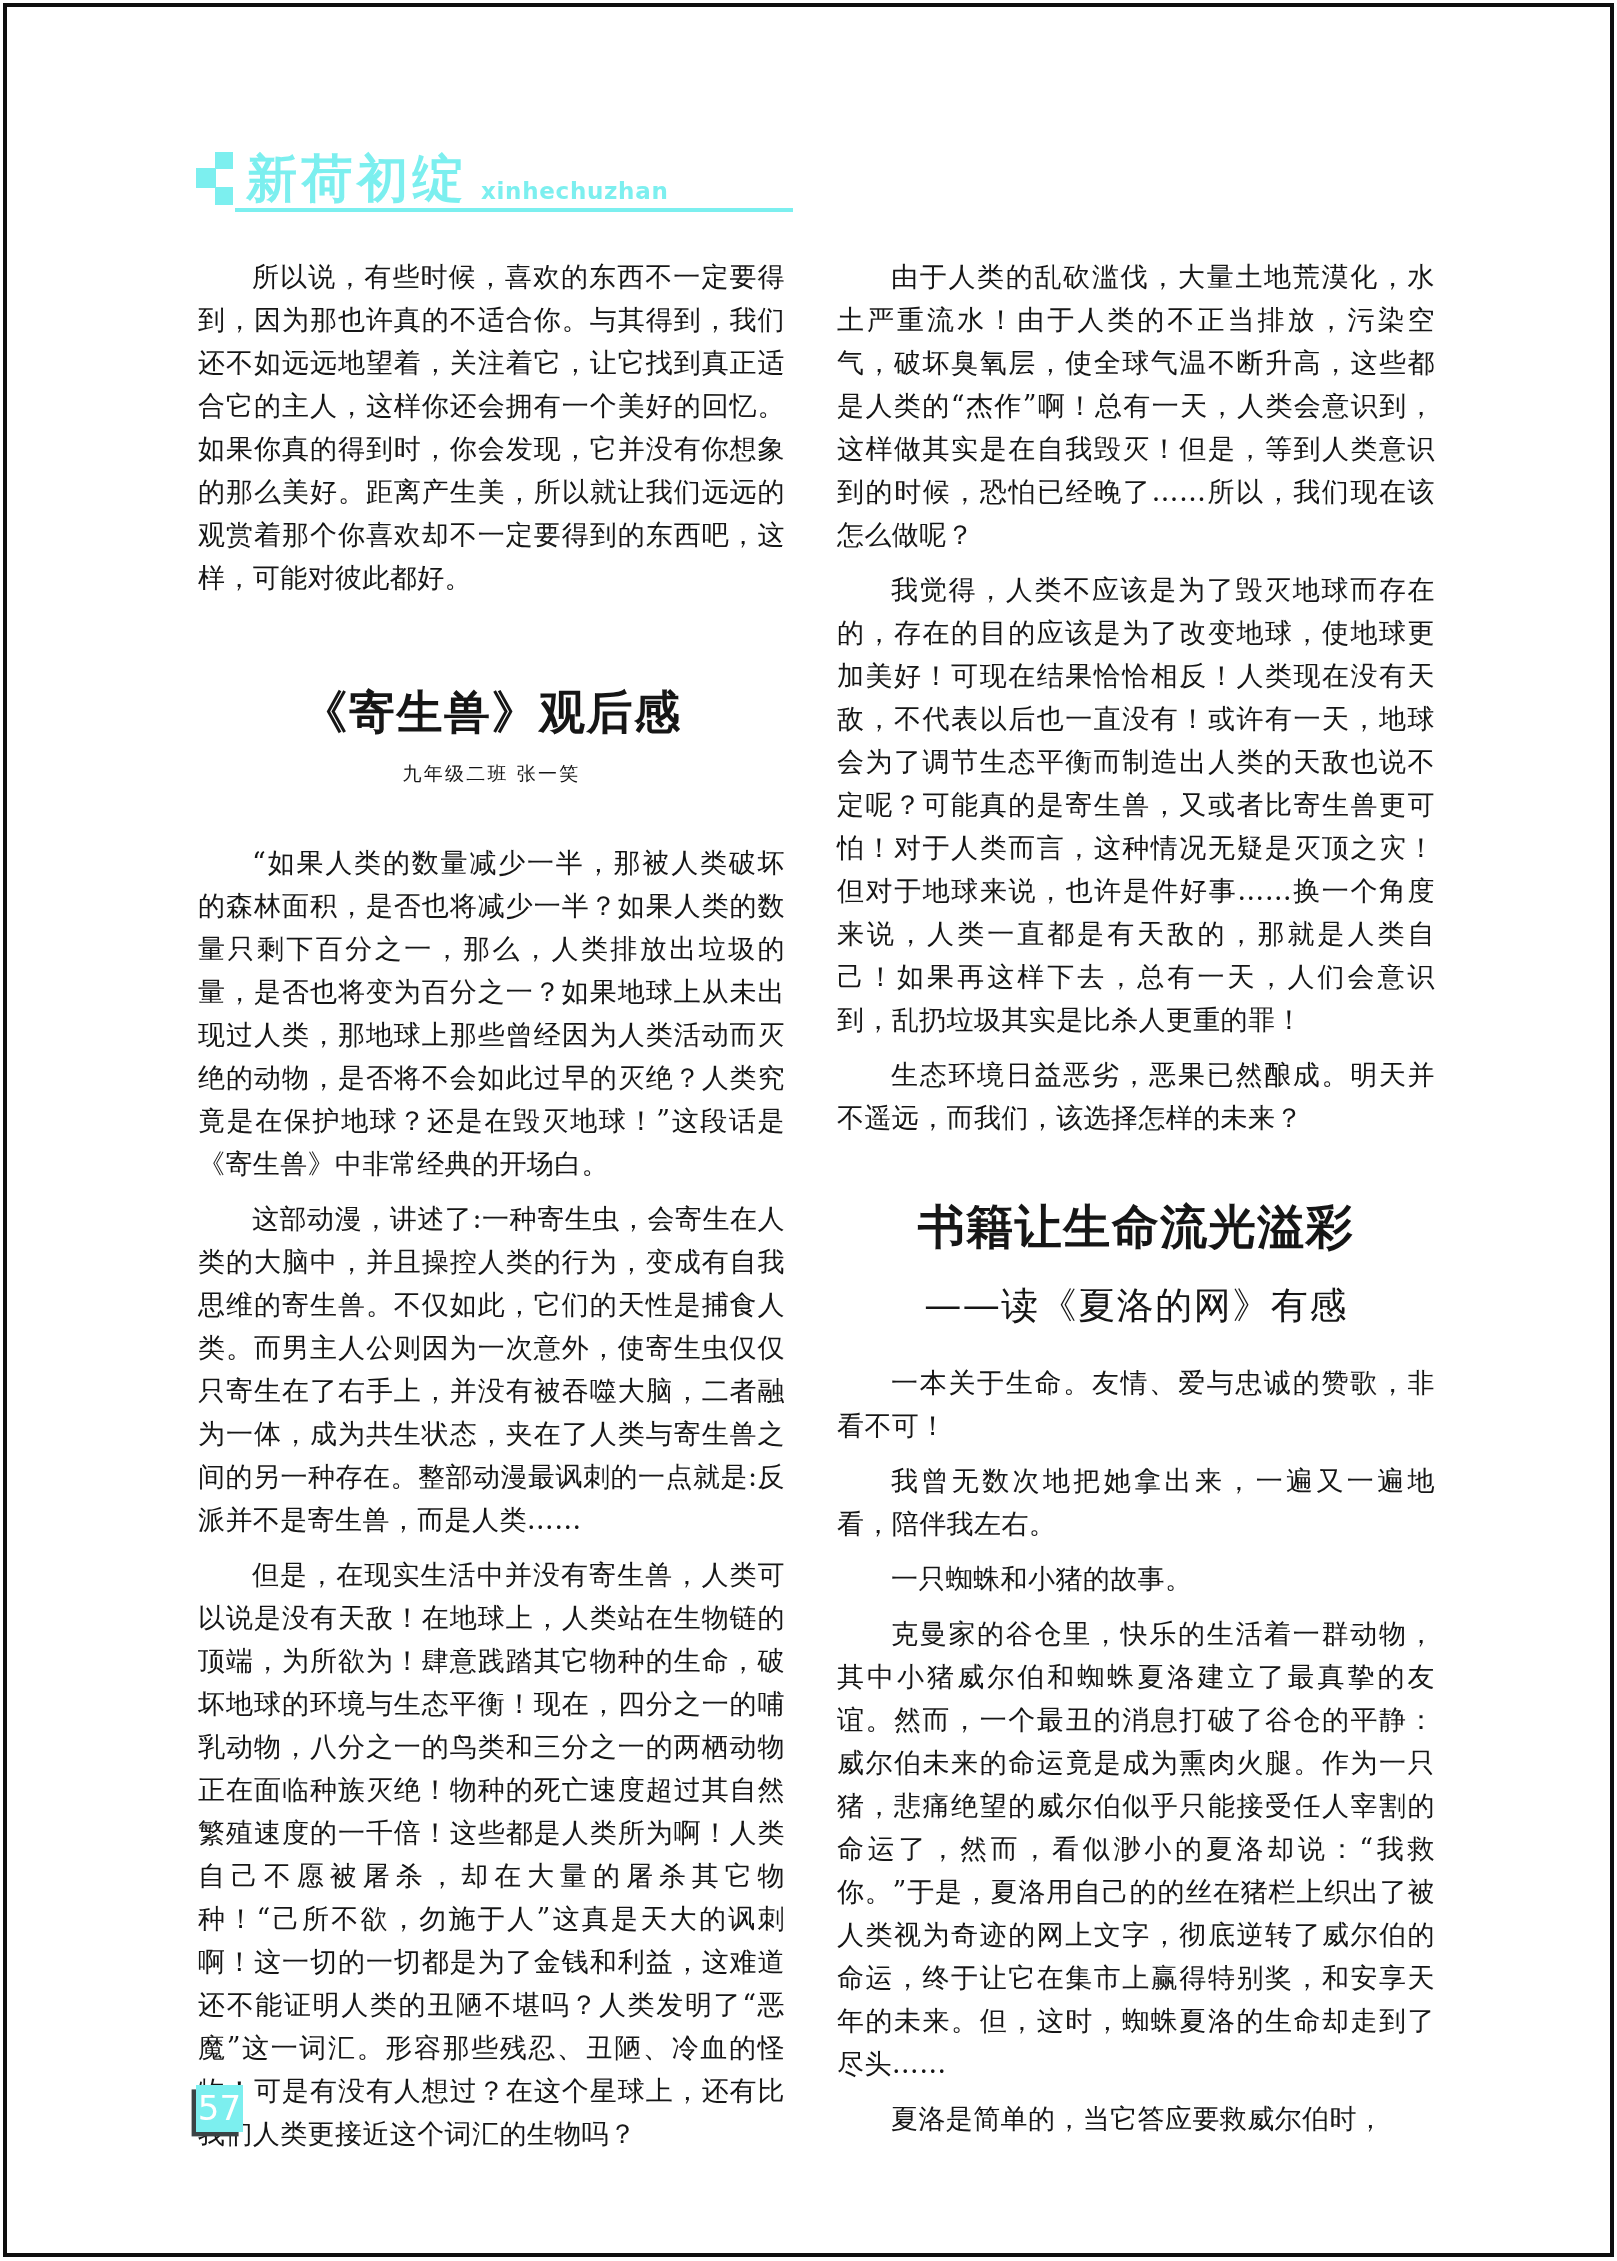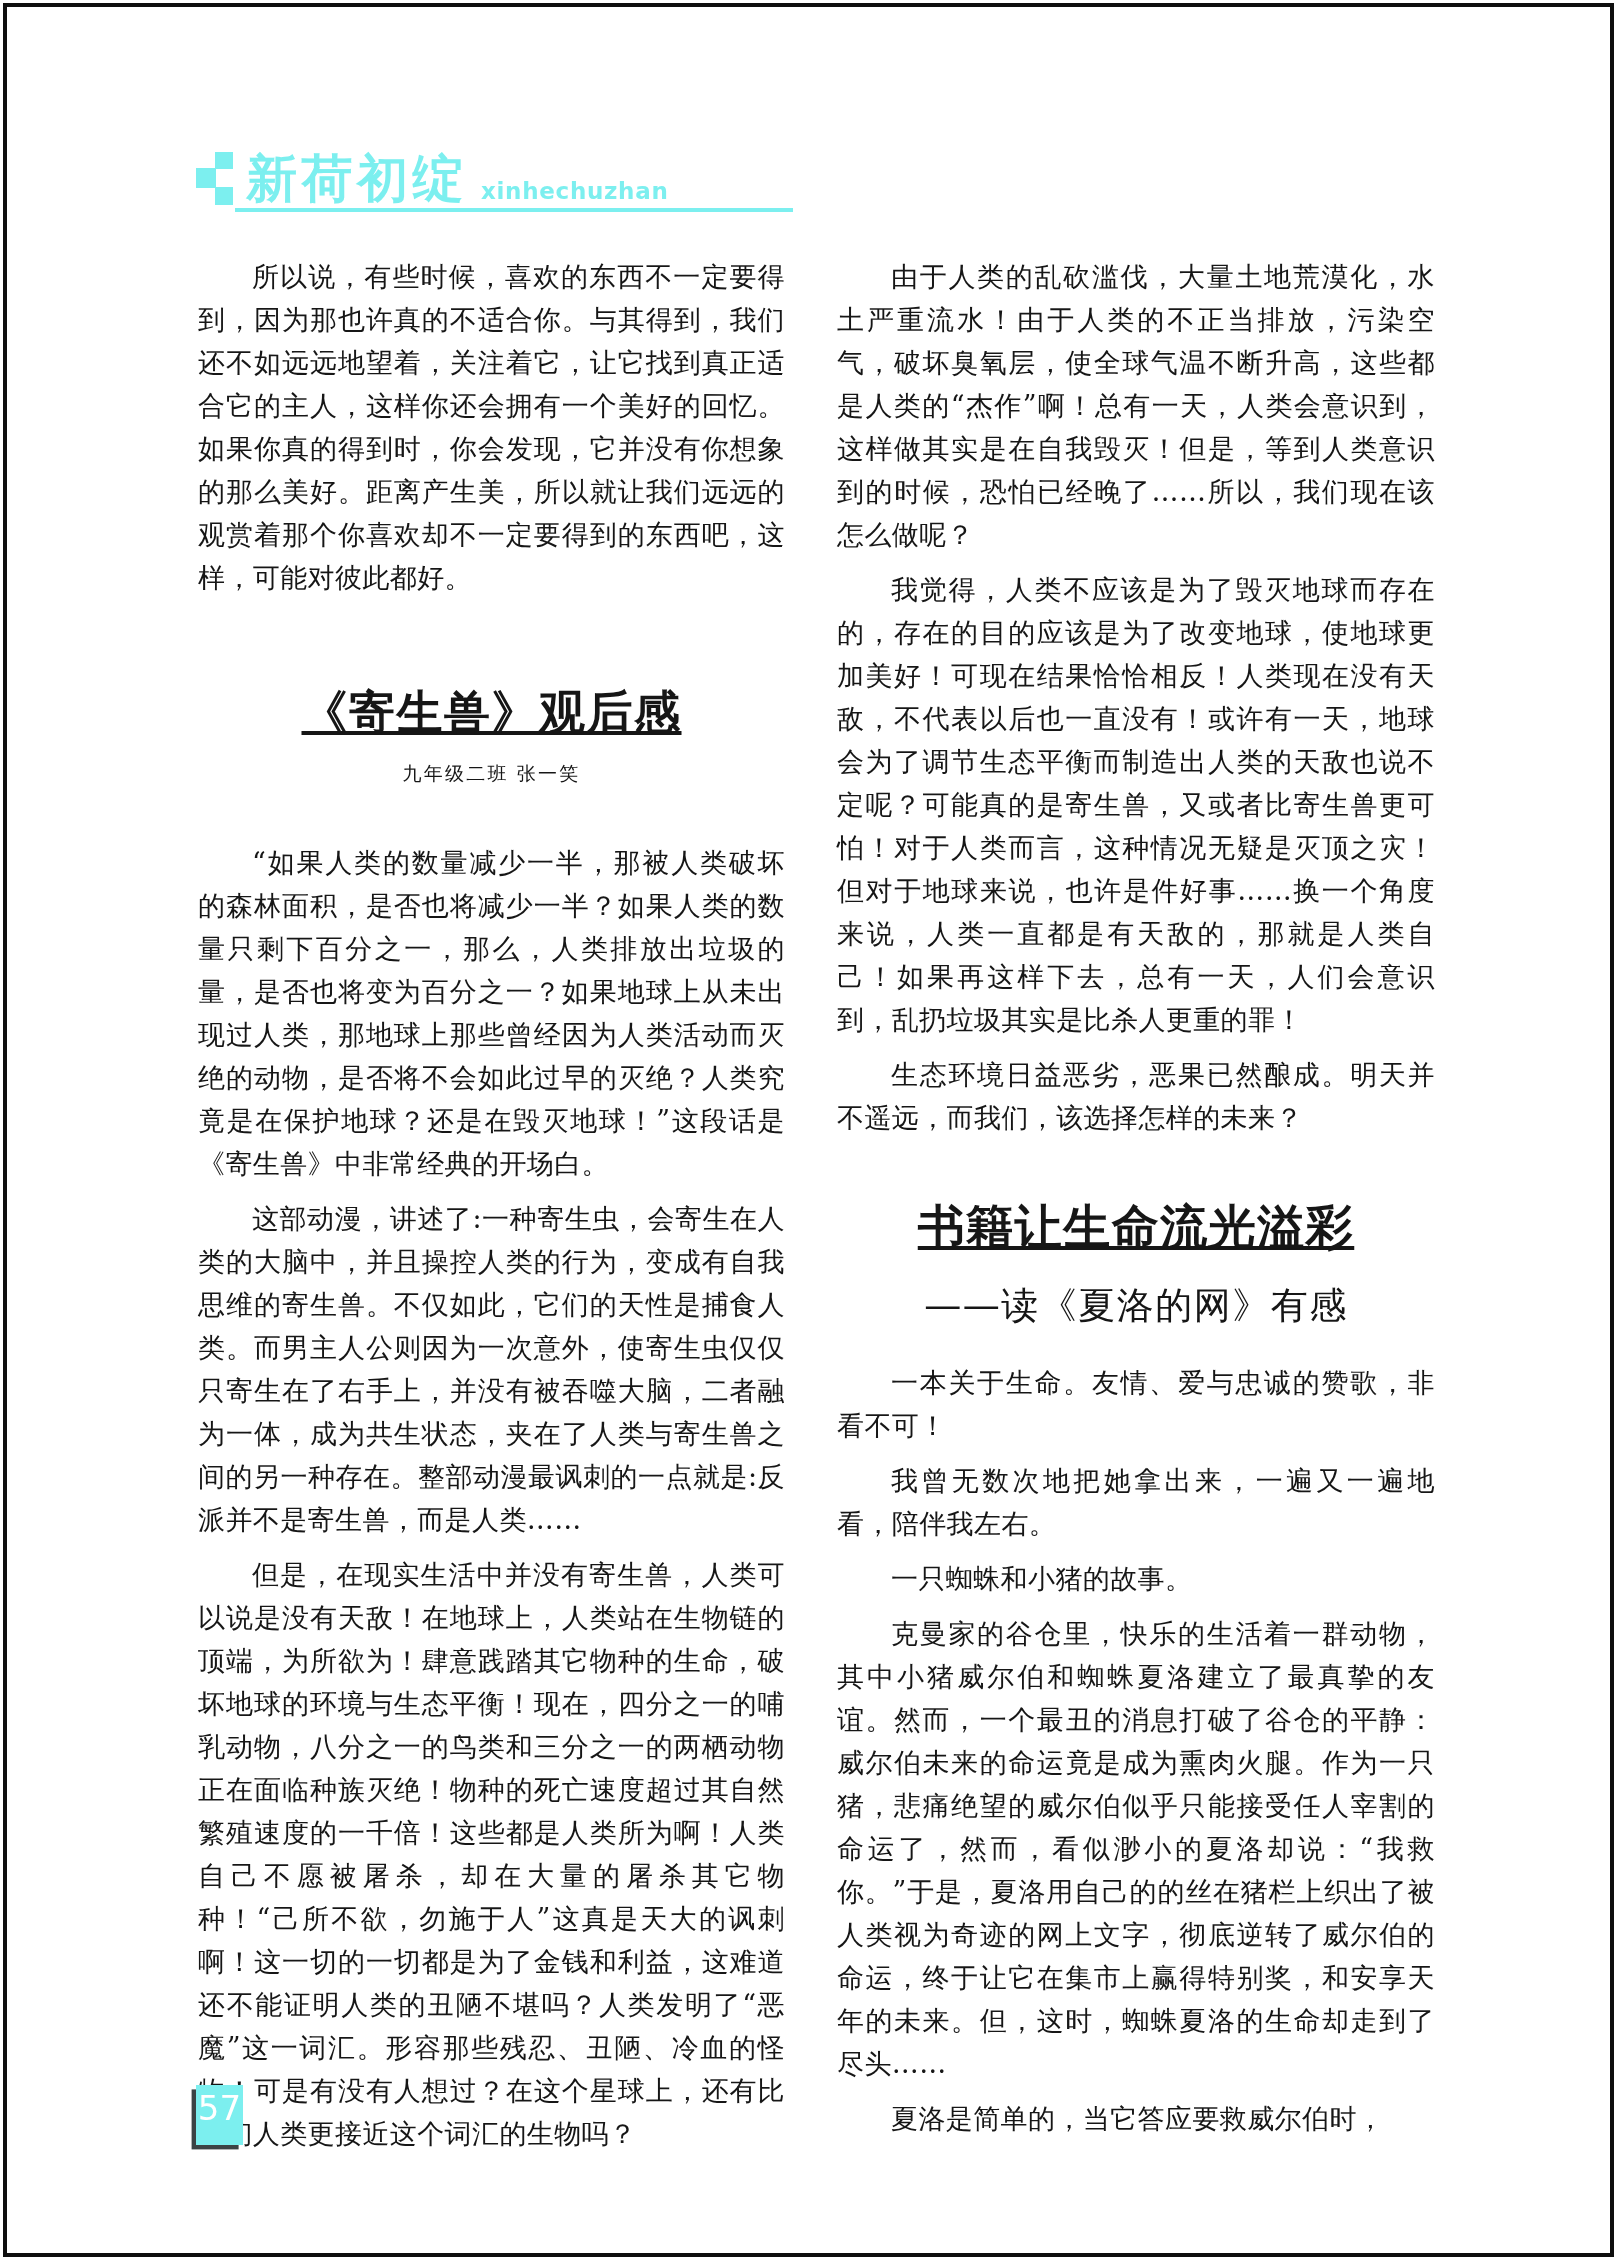--- a/index.html
+++ b/index.html
@@ -74,21 +74,20 @@
   .col p { margin: 12px; text-indent: 2em; }
   
   .art1-head { margin-top: 87px; text-align: center; text-indent: 0; }
   .art-title {
     font-size: 46px;
     line-height: 53px;
     font-weight: 700;
     margin: 0;
     letter-spacing: 1.5px;
     text-indent: 0;
-    text-decoration: underline;
   }
   .art-author {
     font-size: 19px;
     line-height: 37px;
     margin: 16px 0 0 0;
     text-indent: 0;
     letter-spacing: 2.2px;
   }
   .art1-body { margin-top: 49px; }
   .art2-head { margin-top: 60px; text-align: center; text-indent: 0; }
@@ -99,21 +98,21 @@
     font-weight: 400;
     margin: 28px 0 0 0;
     text-indent: 0;
     letter-spacing: 1.5px;
   }
   .art2-body { margin-top: 32px; }
   
   .page-num {
     position: absolute;
     left: 196px; top: 2085px;
-    width: 47px; height: 60px;
+    width: 47px; height: 47px;
     background: var(--accent);
     color: #ffffff;
     font-family: "DejaVu Sans", "Liberation Sans", sans-serif;
     font-size: 34px;
     line-height: 47px;
     text-align: center;
     box-shadow: -4.4px 4.4px 0 #3b4345;
   }
 </style>
 </head>

